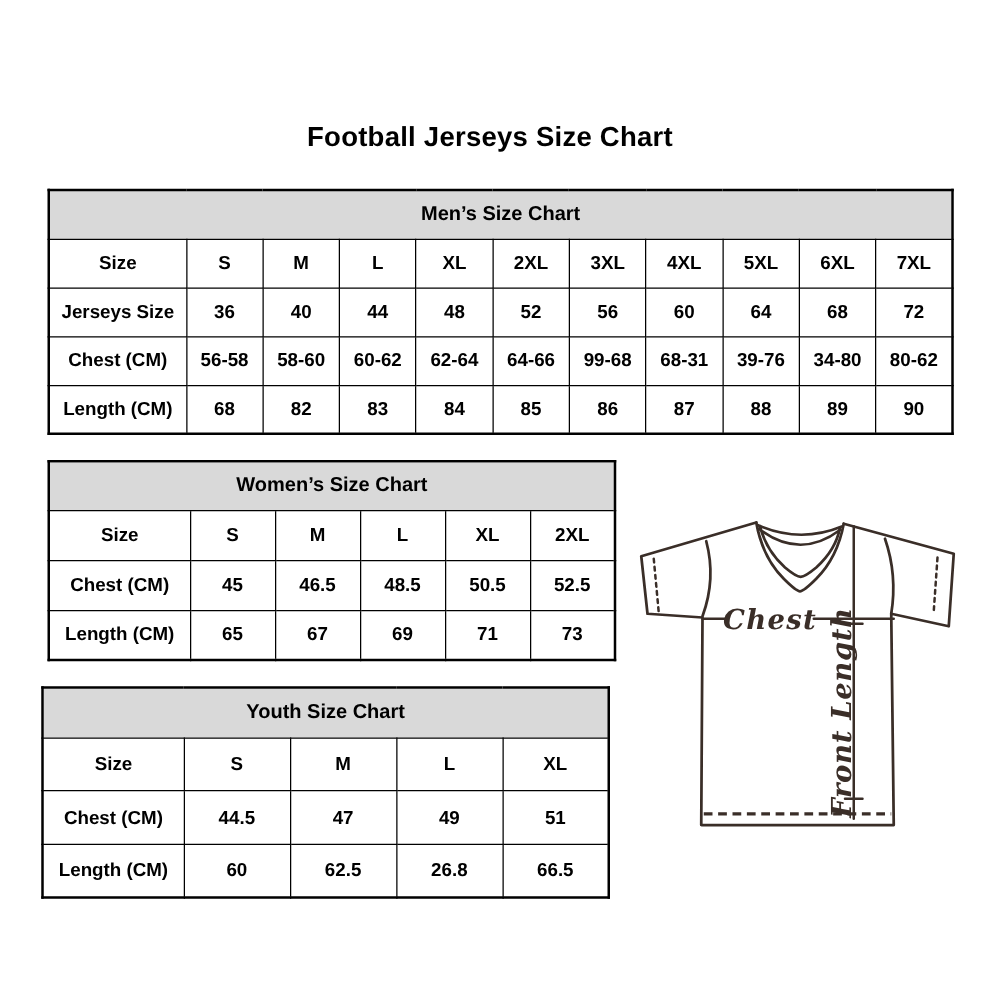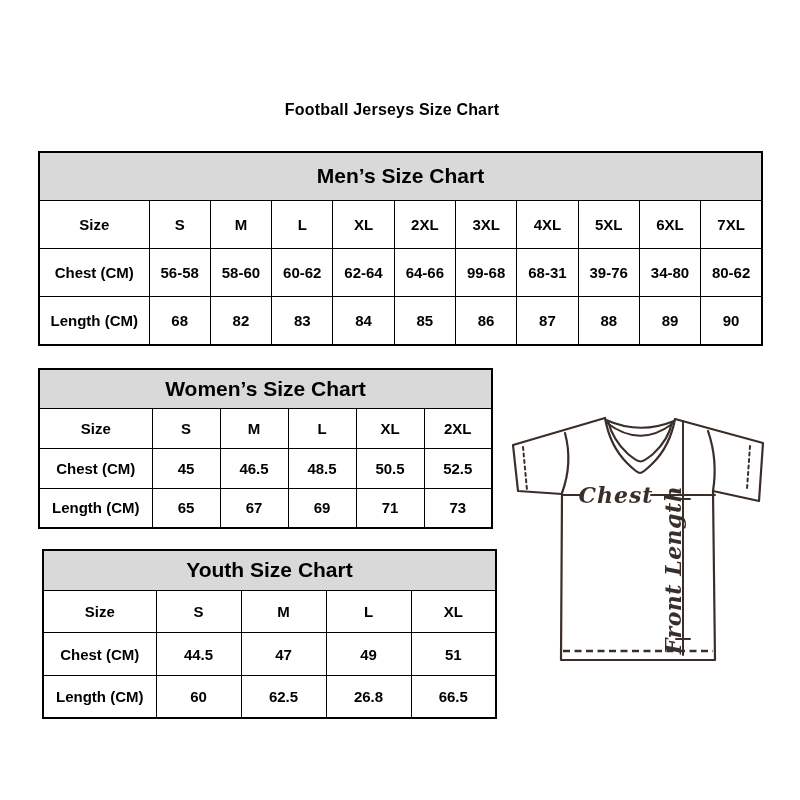--- a/index.html
+++ b/index.html
@@ -1,30 +1,30 @@
 <!DOCTYPE html>
 <html><head>
 <meta charset="utf-8">
 <style>
   html,body{margin:0;padding:0;background:#fff;}
   .canvas{position:relative;width:800px;height:800px;background:#ffffff;overflow:hidden;
           font-family:"Liberation Sans",sans-serif;color:#000;}
   .title{position:absolute;top:97px;left:0;width:784px;text-align:center;
-         font-size:16px;font-weight:bold;line-height:26px;letter-spacing:0.2px;}
+         font-size:22px;font-weight:bold;line-height:26px;letter-spacing:0.2px;}
   .tbl{position:absolute;}
   .tbl table{border-collapse:collapse;table-layout:fixed;width:100%;height:100%;
              border:2px solid #000;}
   .tbl td{border:1.5px solid #000;text-align:center;vertical-align:middle;
           font-weight:bold;font-size:15px;padding:0;overflow:hidden;}
-  .tbl tr.hdr td{background:#d9d9d9;font-size:21px;}
+  .tbl tr.hdr td{background:#d9d9d9;font-size:16px;}
   .mens{left:38px;top:151px;width:725px;height:195px;}
   .mens tr{height:39px;}
   .womens{left:38px;top:368px;width:455px;height:159px;}
   .womens tr{height:40px;} .womens tr.hdr{height:39px;border-radius:18px;}
-  .youth{left:42px;top:549px;width:455px;height:170px;}
+  .youth{left:33px;top:549px;width:455px;height:170px;}
   .youth tr{height:40px;} .youth tr.hdr{height:38px;}
   .shirt{position:absolute;left:505px;top:413px;width:265px;height:252px;}
   .shirt text{font-family:"DejaVu Serif","Liberation Serif",serif;
               font-style:italic;font-weight:bold;}
 </style>
 </head>
 <body>
 
 <div class="canvas">
 
@@ -54,20 +54,33 @@
         <td>S</td>
         <td>M</td>
         <td>L</td>
         <td>XL</td>
         <td>2XL</td>
         <td>3XL</td>
         <td>4XL</td>
         <td>5XL</td>
         <td>6XL</td>
         <td>7XL</td>
+      </tr>
+      <tr>
+        <td>Jerseys Size</td>
+        <td>36</td>
+        <td>40</td>
+        <td>44</td>
+        <td>48</td>
+        <td>52</td>
+        <td>56</td>
+        <td>60</td>
+        <td>64</td>
+        <td>68</td>
+        <td>72</td>
       </tr>
       <tr>
         <td>Chest (CM)</td>
         <td>56-58</td>
         <td>58-60</td>
         <td>60-62</td>
         <td>62-64</td>
         <td>64-66</td>
         <td>99-68</td>
         <td>68-31</td>

